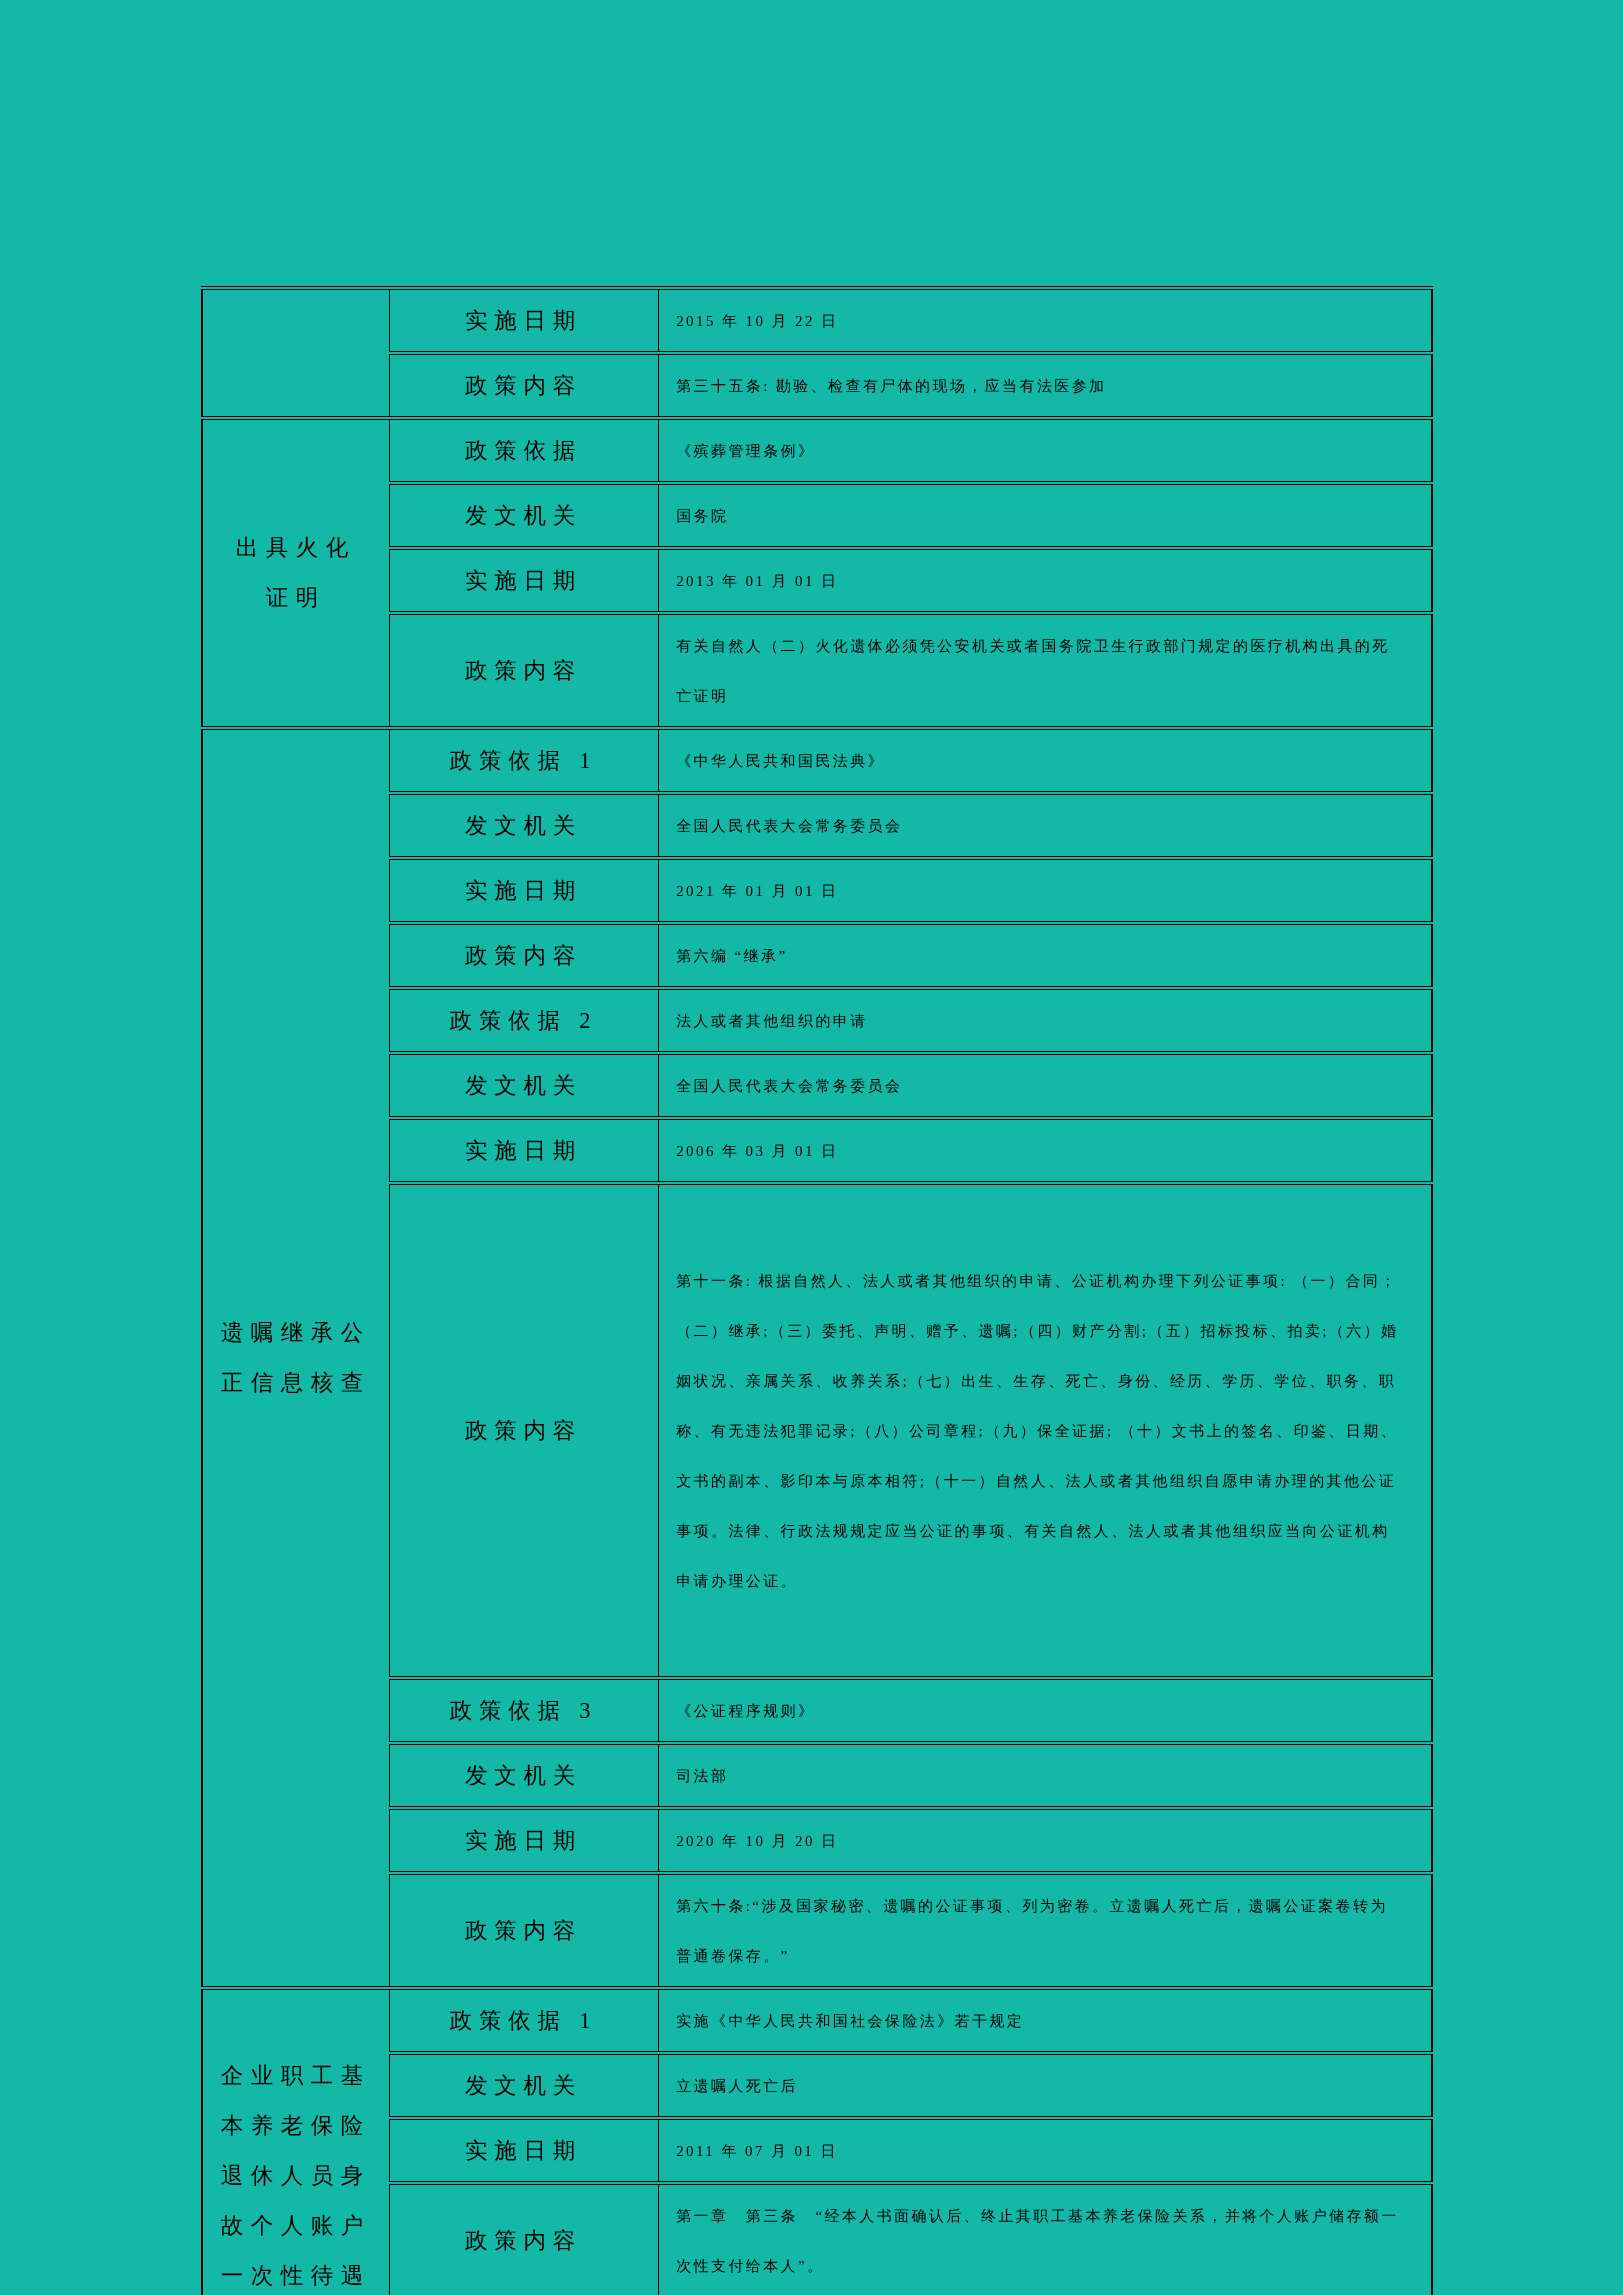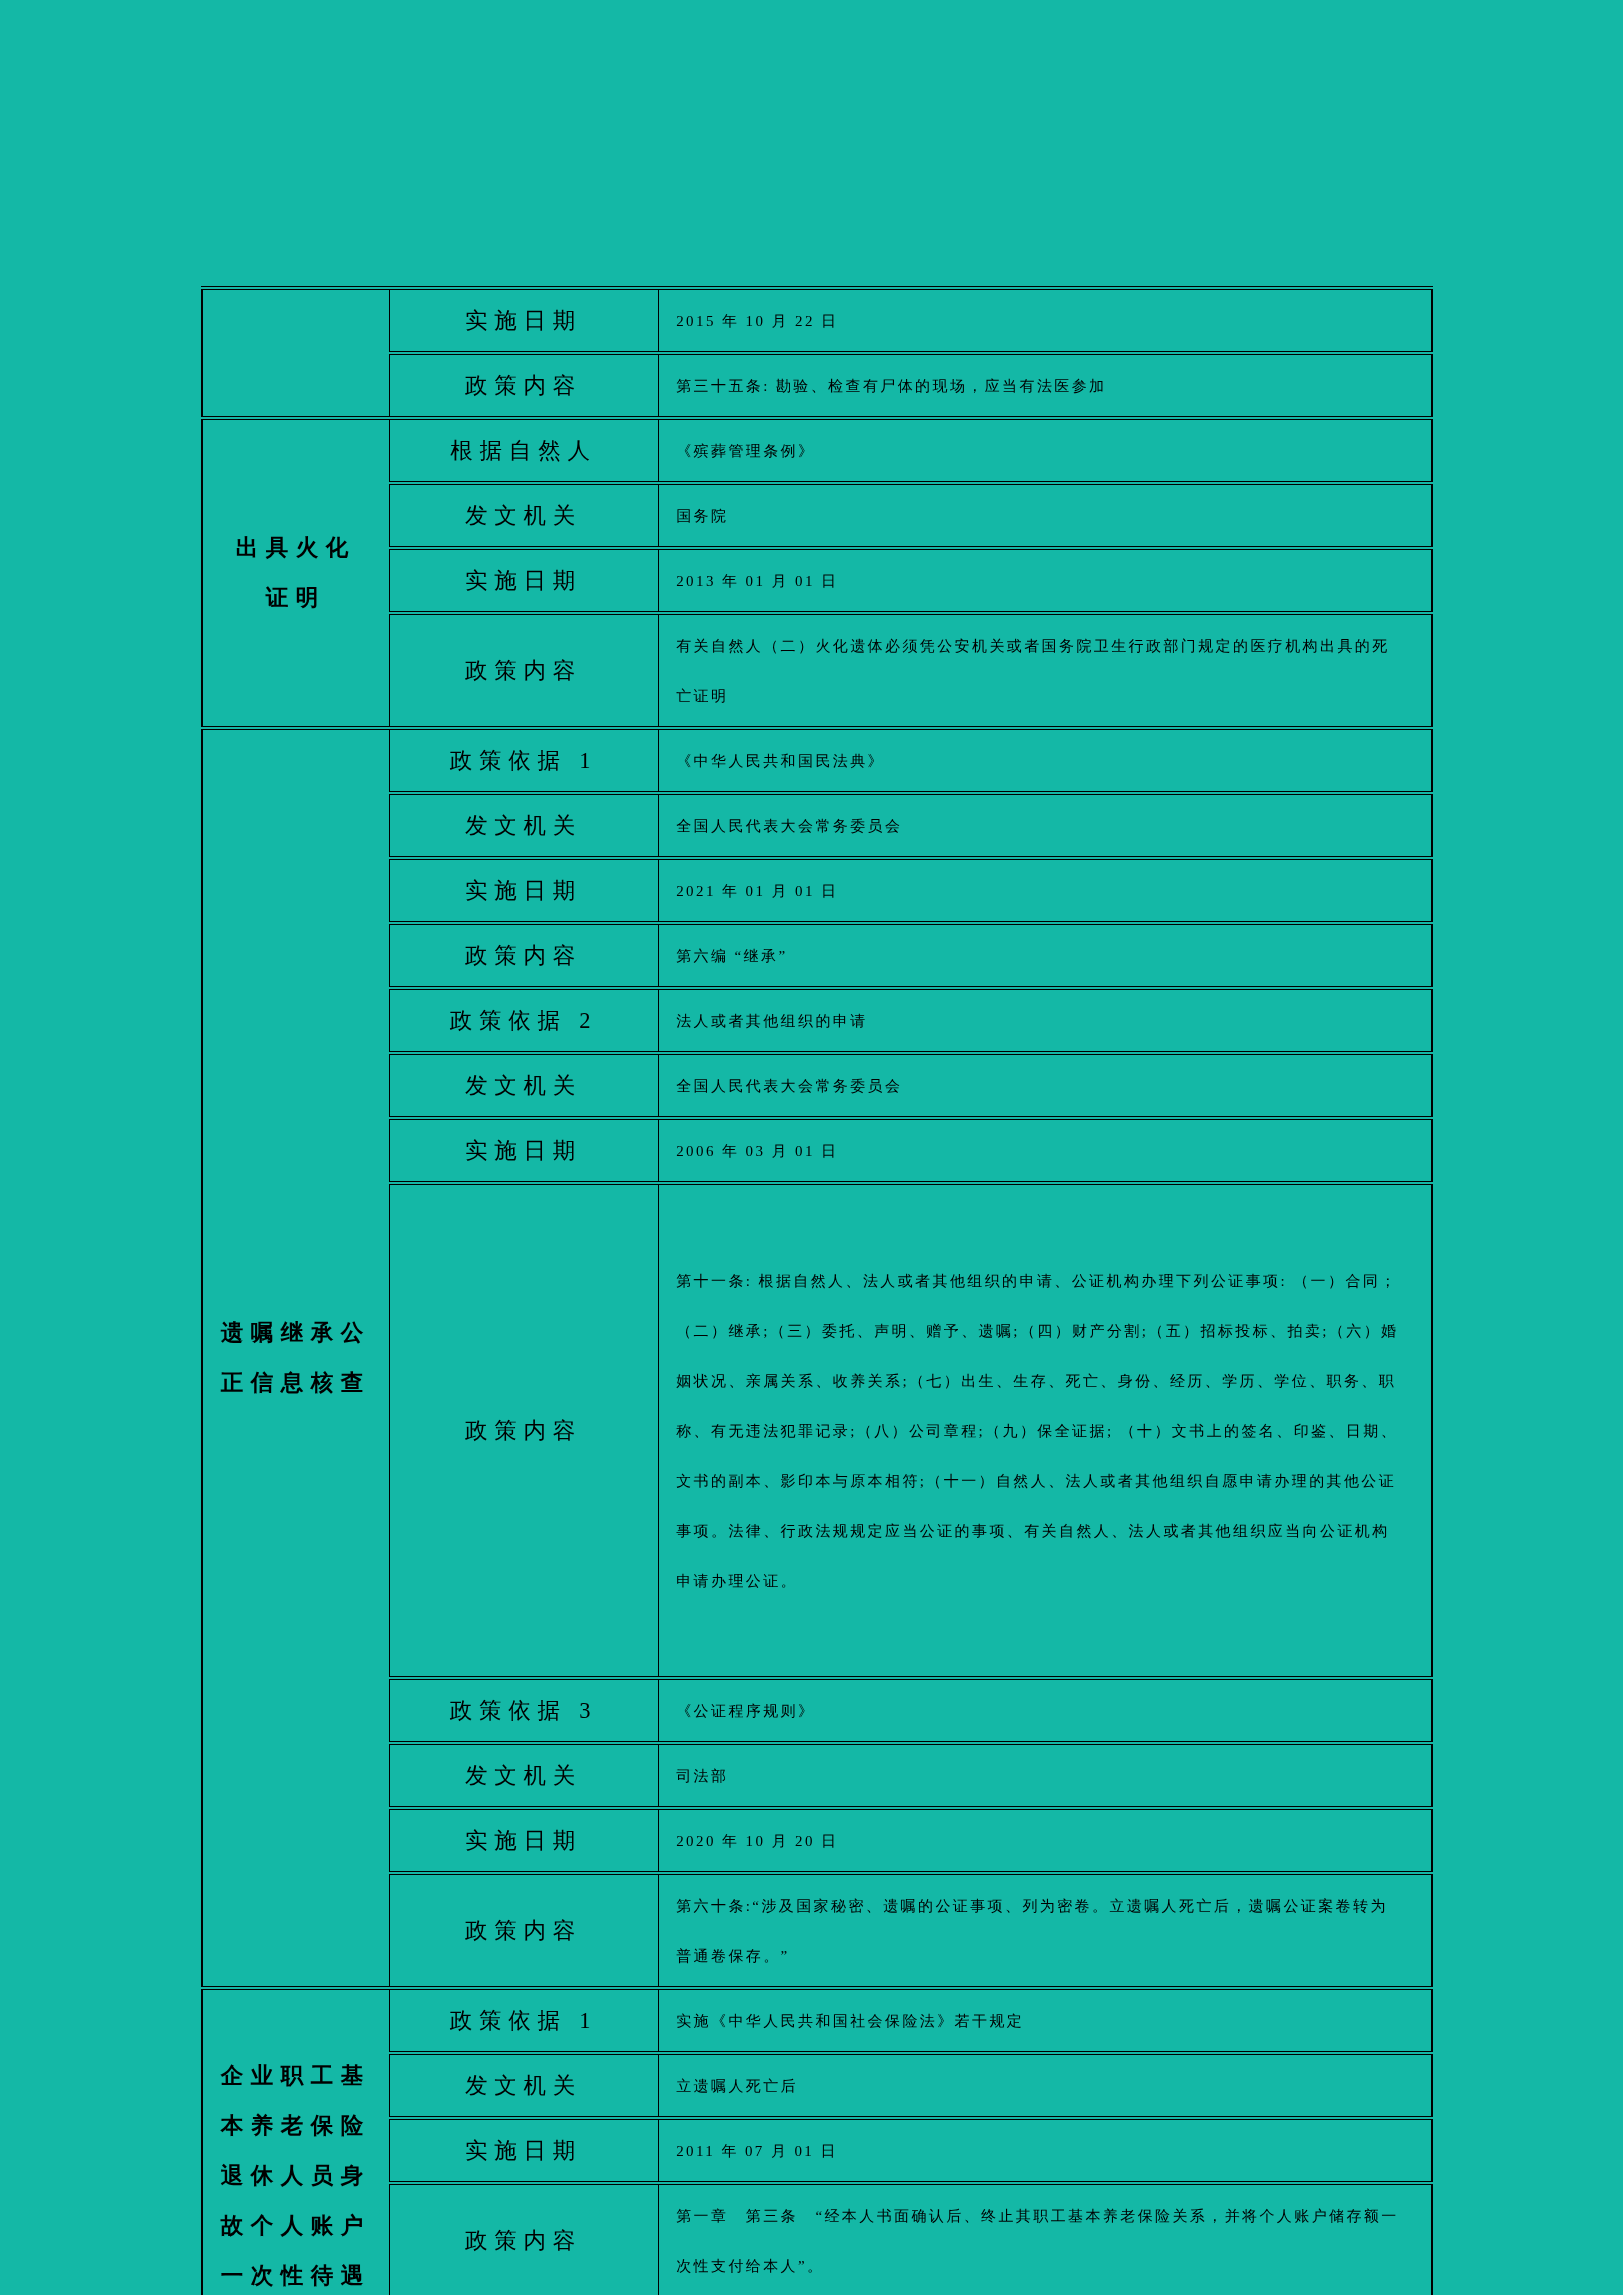--- a/index.html
+++ b/index.html
@@ -38,21 +38,20 @@
   }
   td.cat {
     text-align: center;
     vertical-align: middle;
     font-size: 22.5px;
     letter-spacing: 7.5px;
     line-height: 50px;
     padding: 4.1px 12.3px;
     white-space: pre-line;
     word-break: break-all;
-    font-weight: bold;
   }
   td.label {
     text-align: center;
     vertical-align: middle;
     font-size: 22.5px;
     letter-spacing: 6.8px;
     padding: 0;
   }
   td.value {
     text-align: left;
@@ -82,21 +81,21 @@
           <td class="label">实施日期</td>
           <td class="value">2015 年 10 月 22 日</td>
         </tr>
         <tr class="h1">
           <td class="label">政策内容</td>
           <td class="value">第三十五条: 勘验、检查有尸体的现场，应当有法医参加</td>
         </tr>
         <tr class="h1">
           <td class="cat" rowspan="4">出具火化
 证明</td>
-          <td class="label">根据自然人</td>
+          <td class="label">政策依据</td>
           <td class="value">《殡葬管理条例》</td>
         </tr>
         <tr class="h1">
           <td class="label">发文机关</td>
           <td class="value">国务院</td>
         </tr>
         <tr class="h1">
           <td class="label">实施日期</td>
           <td class="value">2013 年 01 月 01 日</td>
         </tr>

